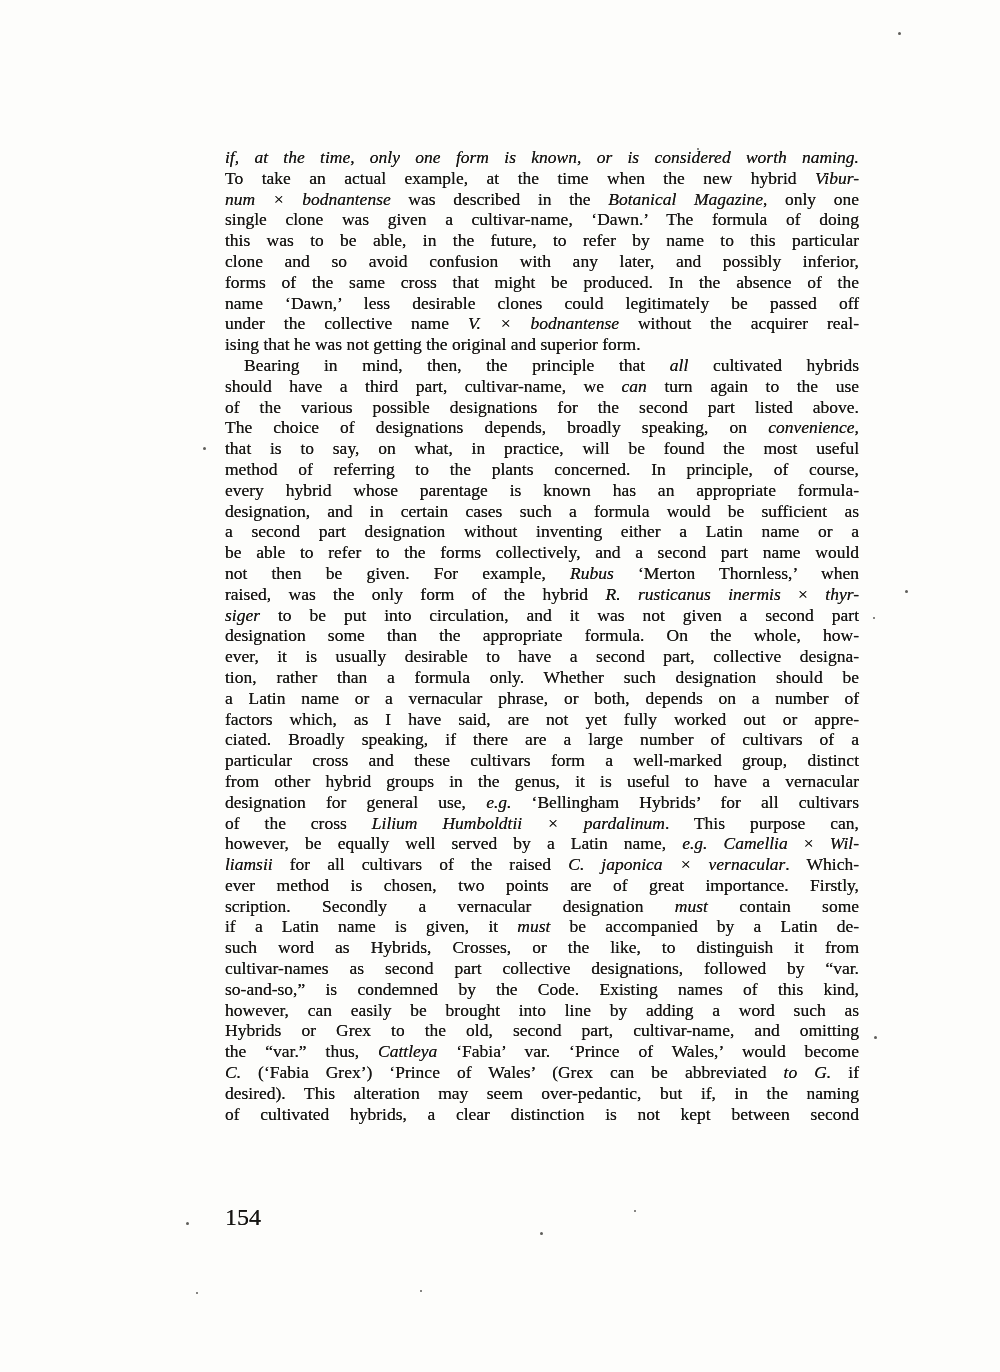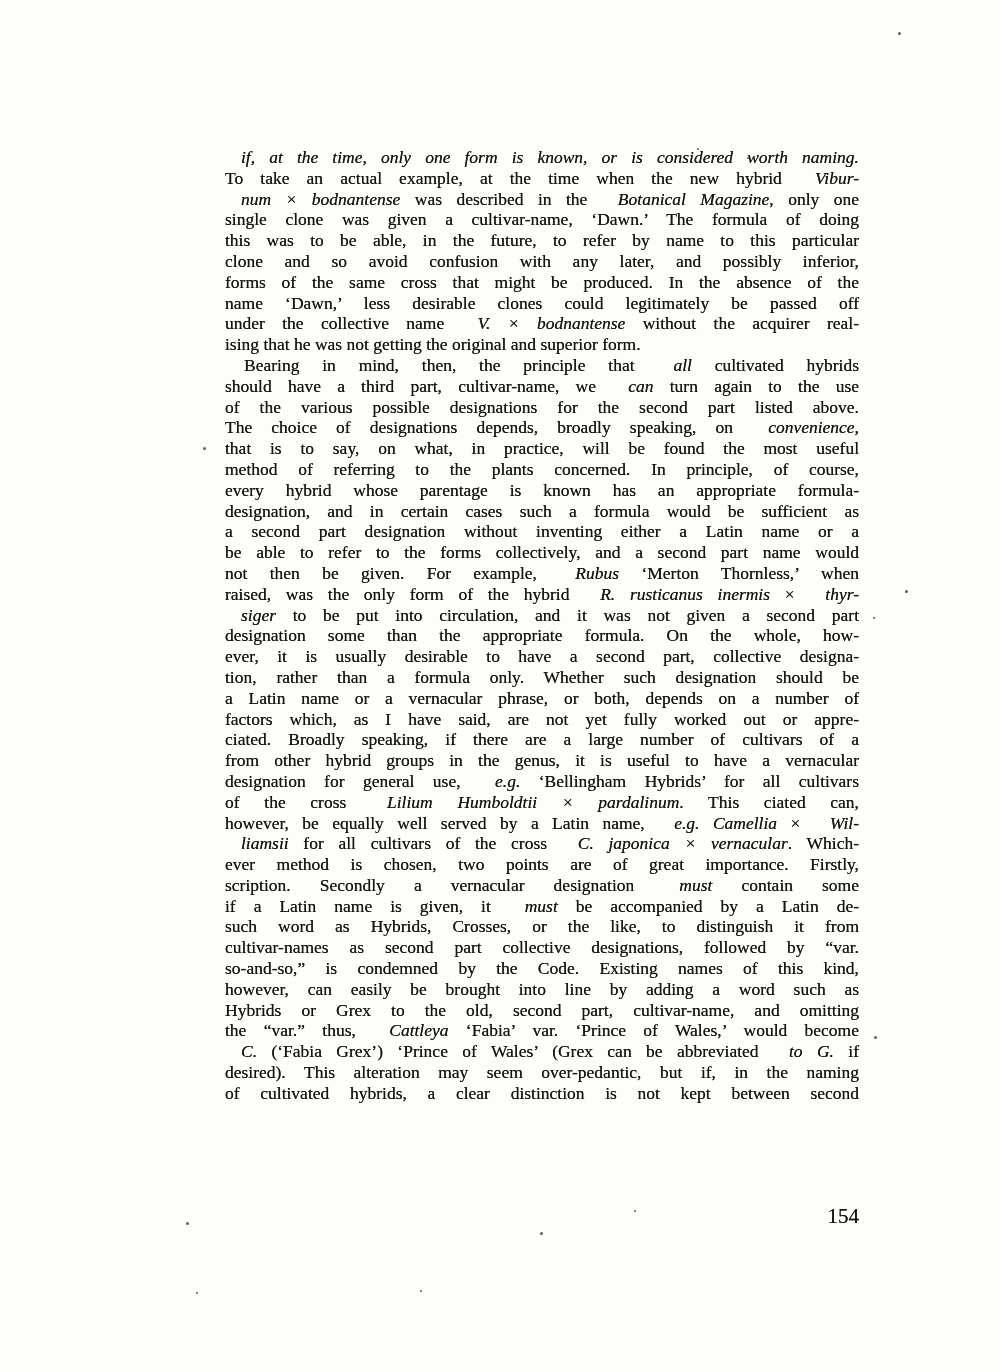--- a/index.html
+++ b/index.html
@@ -19,27 +19,27 @@
     text-shadow:0 0 0.45px rgba(20,18,15,0.85);
   }
   .line {
     height:20.8px;
     text-align:justify;
     text-align-last:justify;
     white-space:normal;
   }
   .line.end { text-align-last:left; }
   .line.ind { text-indent:19px; }
-  .it { font-style:italic;margin-left:16px; }
+  .it { font-style:italic; }
   .pageno {
     position:absolute;
     left:225px; top:1204px; width:634px;
-    text-align:right;
+    text-align:left;
     font-family:"Liberation Serif","DejaVu Serif",serif;
-    font-size:21px;
+    font-size:24px;
     color:#161513;
     text-shadow:0 0 0.45px rgba(20,18,15,0.85);
   }
   .speck {
     position:absolute;
     background:#2a2824;
     border-radius:50%;
     opacity:0.75;
   }
 </style>
@@ -70,25 +70,26 @@
       <div class="line"><span>be able to refer to the forms collectively, and a second part name would</span></div>
       <div class="line"><span>not then be given. For example, </span><span class="it">Rubus</span><span> ‘Merton Thornless,’ when</span></div>
       <div class="line"><span>raised, was the only form of the hybrid </span><span class="it">R. rusticanus inermis</span><span> × </span><span class="it">thyr-</span></div>
       <div class="line"><span class="it">siger</span><span> to be put into circulation, and it was not given a second part</span></div>
       <div class="line"><span>designation some than the appropriate formula. On the whole, how-</span></div>
       <div class="line"><span>ever, it is usually desirable to have a second part, collective designa-</span></div>
       <div class="line"><span>tion, rather than a formula only. Whether such designation should be</span></div>
       <div class="line"><span>a Latin name or a vernacular phrase, or both, depends on a number of</span></div>
       <div class="line"><span>factors which, as I have said, are not yet fully worked out or appre-</span></div>
       <div class="line"><span>ciated. Broadly speaking, if there are a large number of cultivars of a</span></div>
+      <div class="line"><span>particular cross and these cultivars form a well-marked group, distinct</span></div>
       <div class="line"><span>from other hybrid groups in the genus, it is useful to have a vernacular</span></div>
       <div class="line"><span>designation for general use, </span><span class="it">e.g.</span><span> ‘Bellingham Hybrids’ for all cultivars</span></div>
-      <div class="line"><span>of the cross </span><span class="it">Lilium Humboldtii × pardalinum</span><span>. This ciated can,</span></div>
+      <div class="line"><span>of the cross </span><span class="it">Lilium Humboldtii × pardalinum</span><span>. This purpose can,</span></div>
       <div class="line"><span>however, be equally well served by a Latin name, </span><span class="it">e.g. Camellia</span><span> × </span><span class="it">Wil-</span></div>
-      <div class="line"><span class="it">liamsii</span><span> for all cultivars of the cross </span><span class="it">C. japonica × vernacular</span><span>. Which-</span></div>
+      <div class="line"><span class="it">liamsii</span><span> for all cultivars of the raised </span><span class="it">C. japonica × vernacular</span><span>. Which-</span></div>
       <div class="line"><span>ever method is chosen, two points are of great importance. Firstly,</span></div>
       <div class="line"><span>scription. Secondly a vernacular designation </span><span class="it">must</span><span> contain some</span></div>
       <div class="line"><span>if a Latin name is given, it </span><span class="it">must</span><span> be accompanied by a Latin de-</span></div>
       <div class="line"><span>such word as Hybrids, Crosses, or the like, to distinguish it from</span></div>
       <div class="line"><span>cultivar-names as second part collective designations, followed by “var.</span></div>
       <div class="line"><span>so-and-so,” is condemned by the Code. Existing names of this kind,</span></div>
       <div class="line"><span>however, can easily be brought into line by adding a word such as</span></div>
       <div class="line"><span>Hybrids or Grex to the old, second part, cultivar-name, and omitting</span></div>
       <div class="line"><span>the “var.” thus, </span><span class="it">Cattleya</span><span> ‘Fabia’ var. ‘Prince of Wales,’ would become</span></div>
       <div class="line"><span class="it">C.</span><span> (‘Fabia Grex’) ‘Prince of Wales’ (Grex can be abbreviated </span><span class="it">to G.</span><span> if</span></div>

